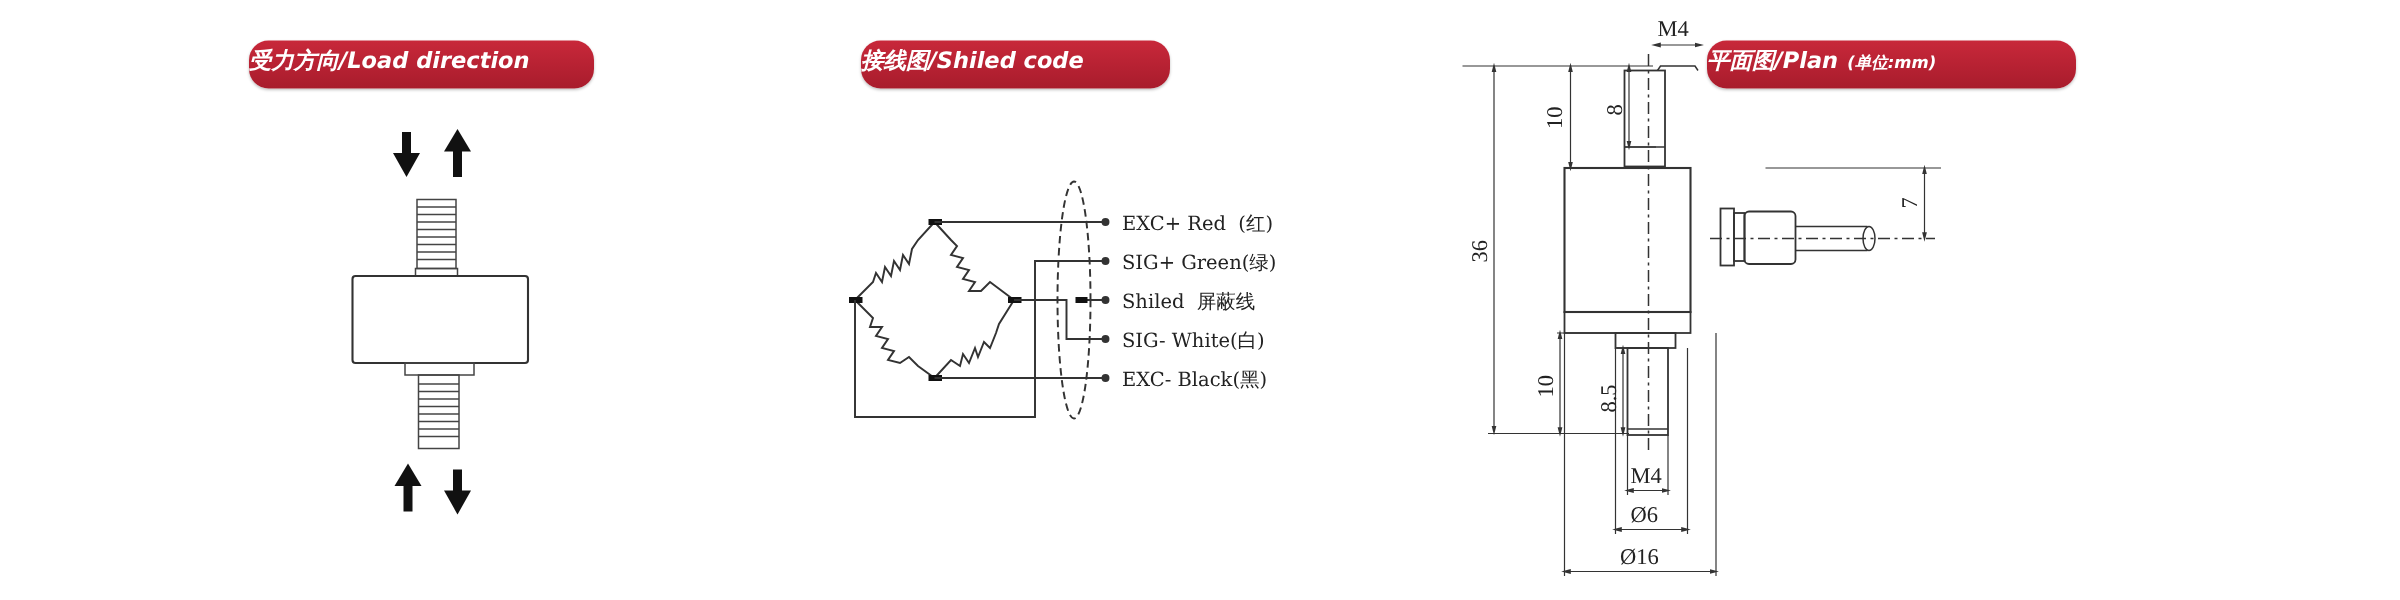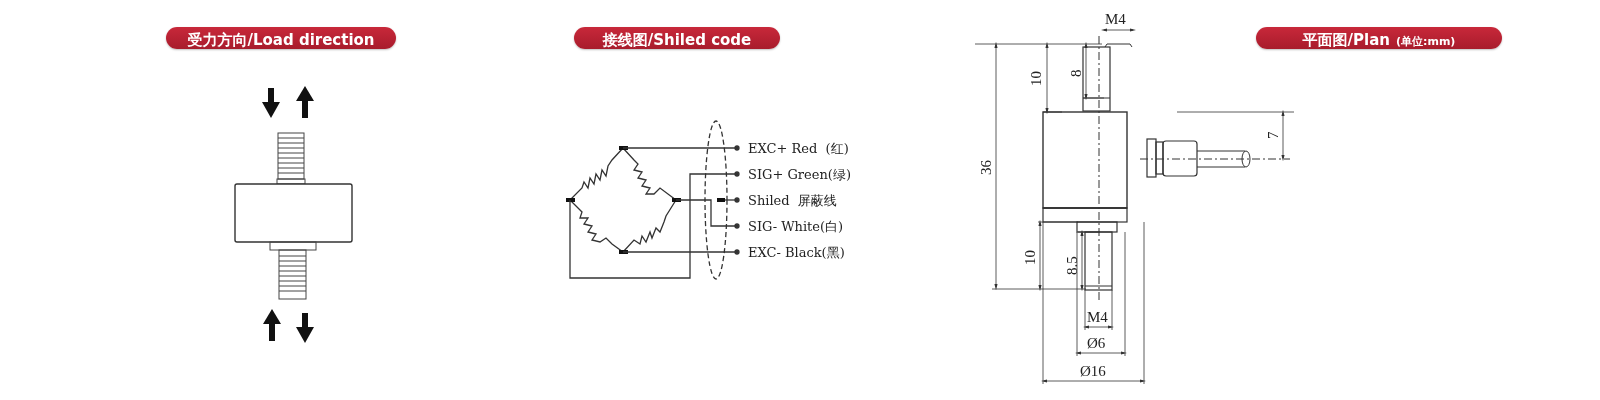--- a/index.html
+++ b/index.html
@@ -1,38 +1,39 @@
 <!DOCTYPE html>
 <html><head>
 <meta charset="utf-8">
 <style>
   html, body { margin:0; padding:0; background:#ffffff; }
   body { width:1600px; height:400px; position:relative; overflow:hidden; font-family:"DejaVu Sans", sans-serif; }
   .pill {
-    position:absolute; top:27px; height:22px; border-radius:13px;
+    position:absolute; top:27px; height:32px; border-radius:13px;
     background:linear-gradient(#c8283a, #a81c2c);
     color:#fff; font-weight:bold; font-size:15px; line-height:26px;
-    text-align:center; font-family:"DejaVu Sans", sans-serif;
+    font-family:"DejaVu Sans", sans-serif;
     box-shadow:0 1px 2px rgba(0,0,0,0.25);
+    font-style:italic;
   }
   .pill .sub { font-size:11px; font-weight:bold; margin-left:6px; }
   svg { position:absolute; left:0; top:0; }
   .lbl { font-family:"DejaVu Serif", serif; font-size:13px; fill:#222; }
   .dim { font-family:"Liberation Serif", serif; font-size:15px; fill:#222; }
 </style>
 </head>
 <body>
 
 <div class="pill" style="left:166px; width:230px;">
   <span>受力方向/Load direction</span>
 </div>
 <div class="pill" style="left:574px; width:206px;">
   <span>接线图/Shiled code</span>
 </div>
-<div class="pill" style="left:1256px; width:246px;">
+<div class="pill" style="left:1138px; width:246px;">
   <span>平面图/Plan</span><span class="sub">(单位:mm)</span>
 </div>
 
 <svg width="1600" height="400" viewBox="0 0 1600 400">
   <defs>
     <marker id="arr" markerWidth="8" markerHeight="8" refX="4" refY="4" orient="auto-start-reverse">
       <path d="M0,2 L8,4 L0,6 Z" fill="#333"></path>
     </marker>
   </defs>
 

